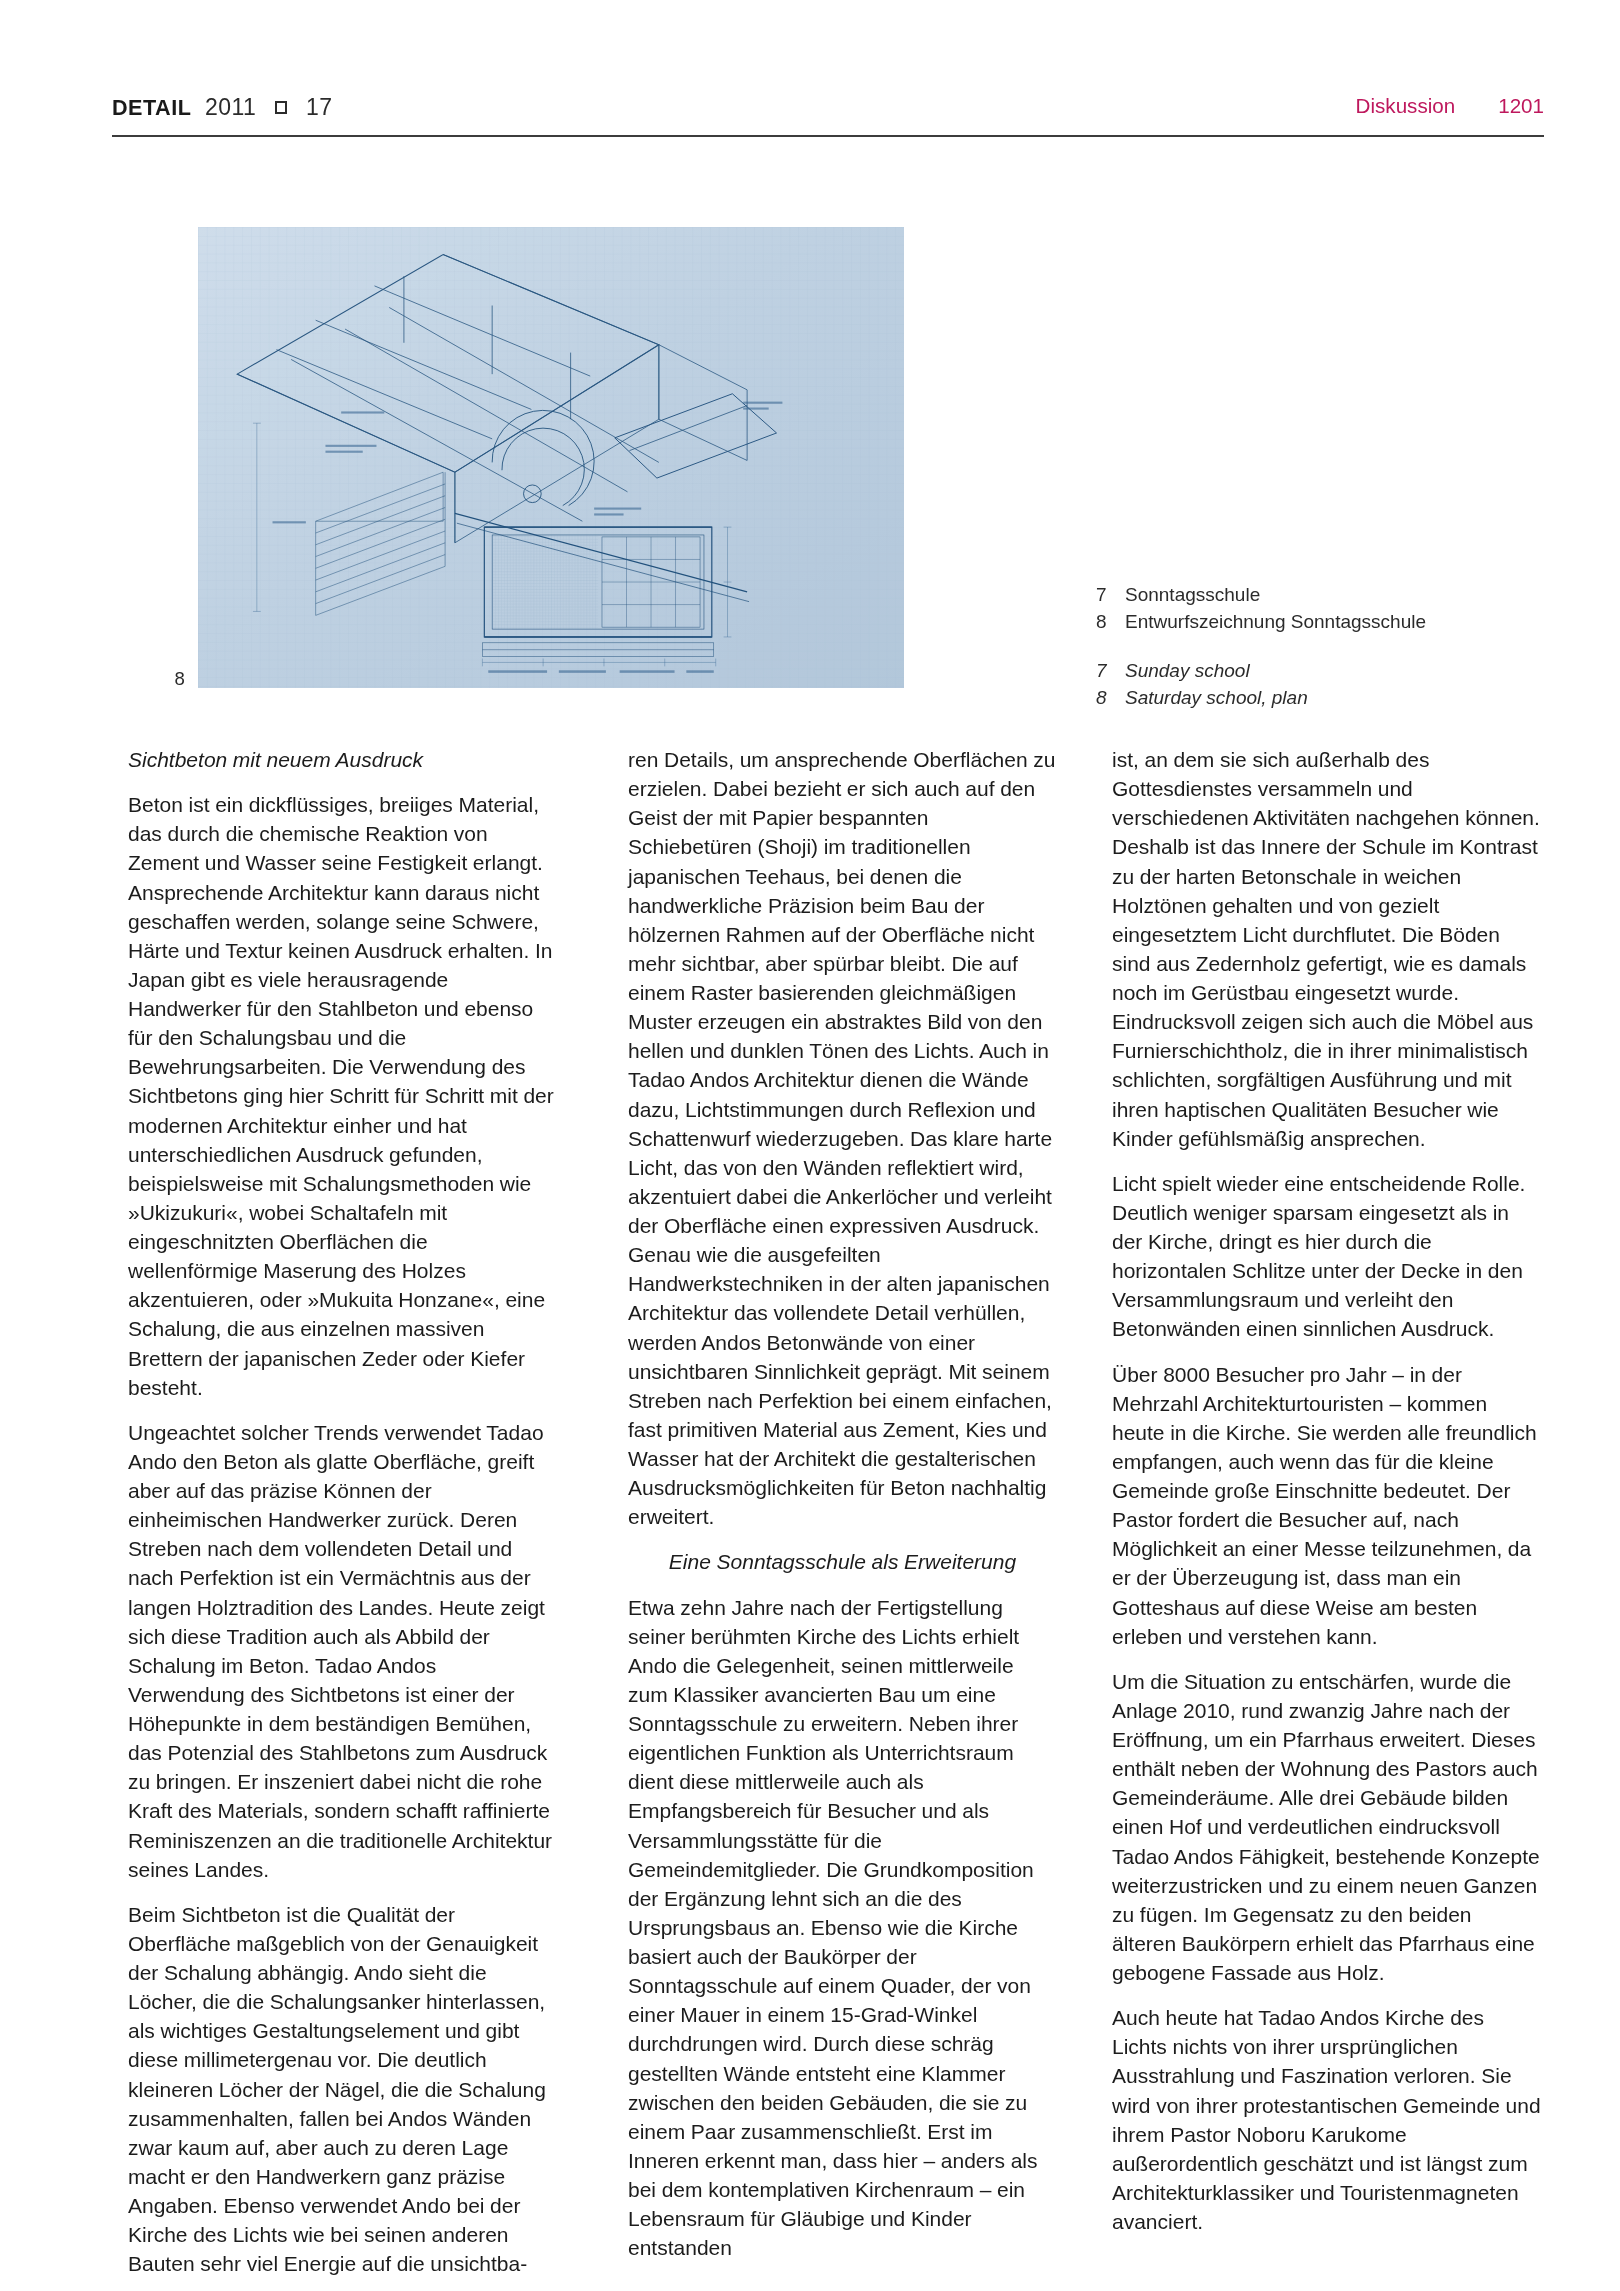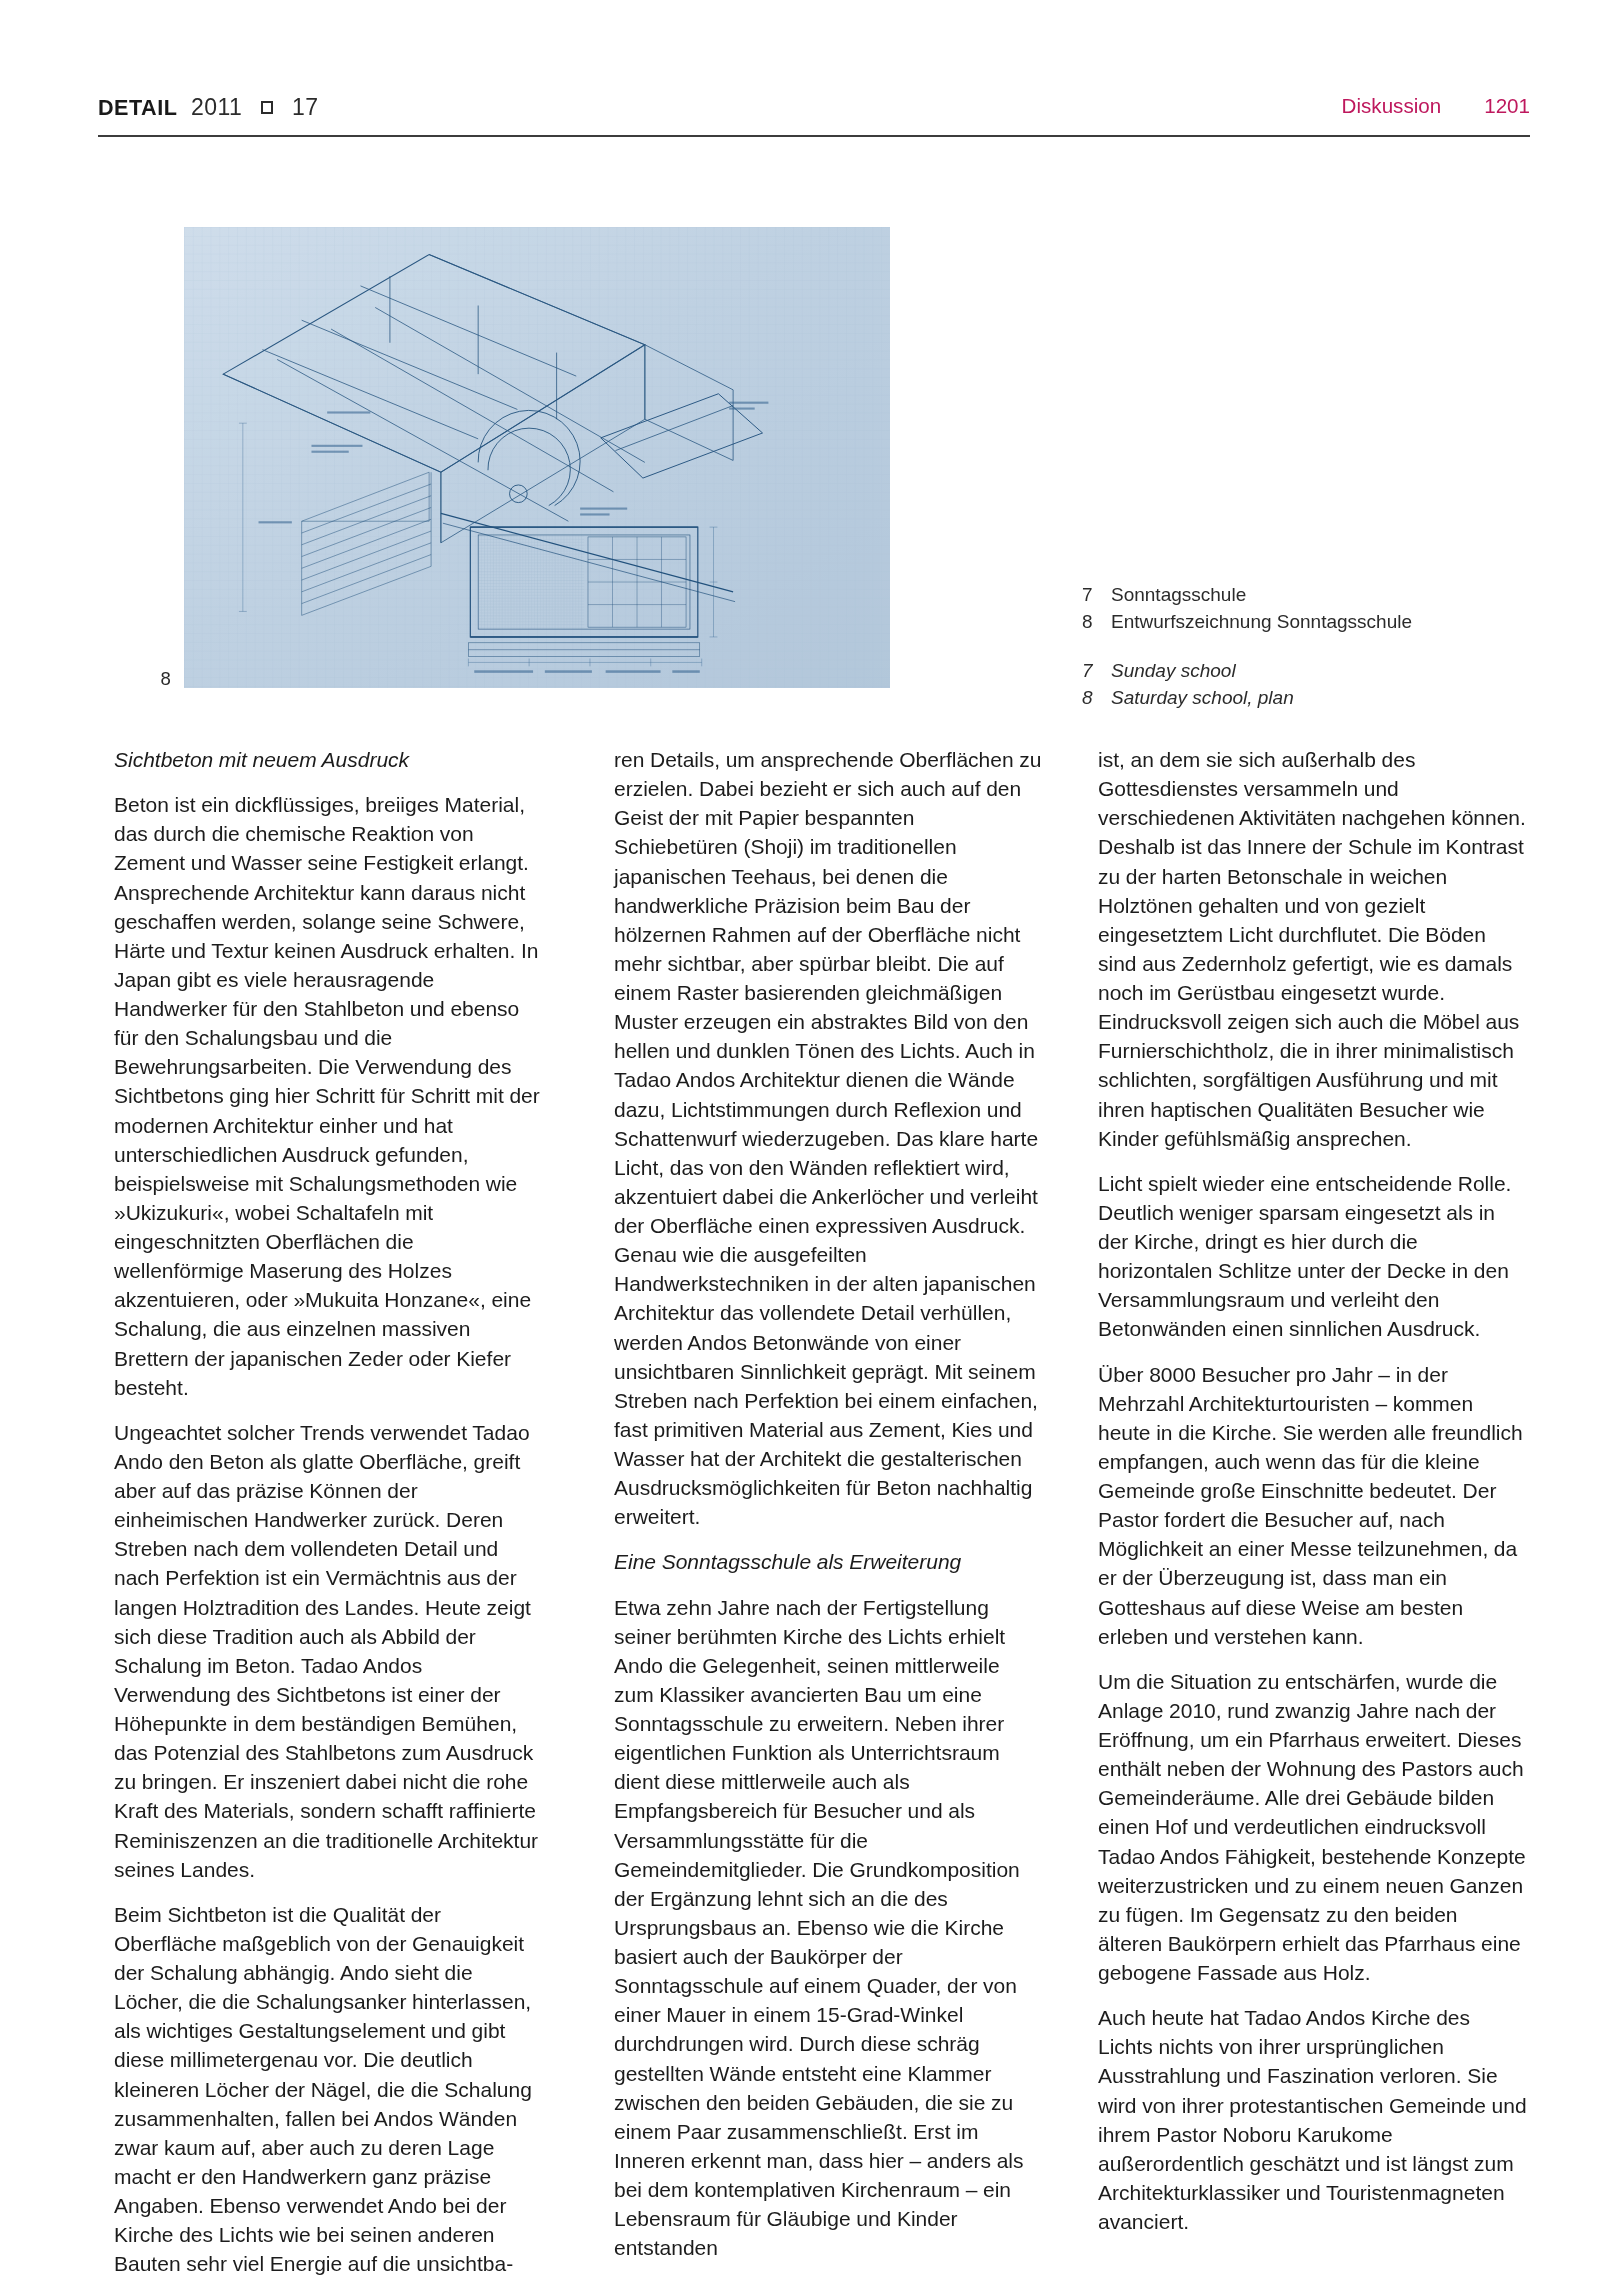--- a/index.html
+++ b/index.html
@@ -12,21 +12,21 @@
     height: 2292px;
     font-family: "Liberation Sans", sans-serif;
     color: #1a1a1a;
     position: relative;
     overflow: hidden;
   }
 
   
   .page {
     position: absolute;
-    left: 4px; top: 0;
+    left: 18px; top: 0;
     width: 1434px;
     height: 2292px;
   }
   .header {
     position: absolute;
     left: 94px;
     top: 94px;
     width: 1432px;
     height: 43px;
     border-bottom: 2px solid #3c3c3c;
@@ -132,21 +132,21 @@
   .col2 { left: 594px; }
   .col3 { left: 1078px; }
   .col p {
     margin: 16px;
     white-space: pre-line;
   }
   .subhead {
     font-style: italic;
     margin: 0;
   }
-  .gap-before { margin-top: 28px; }
+  .gap-before { margin-top: 28px; text-align: center; }
 </style>
 </head>
 <body>
 
 <div class="page">
 
   <div class="header">
     <div class="header-left">
       <span class="brand">DETAIL</span>
       <span class="issue">2011</span>

